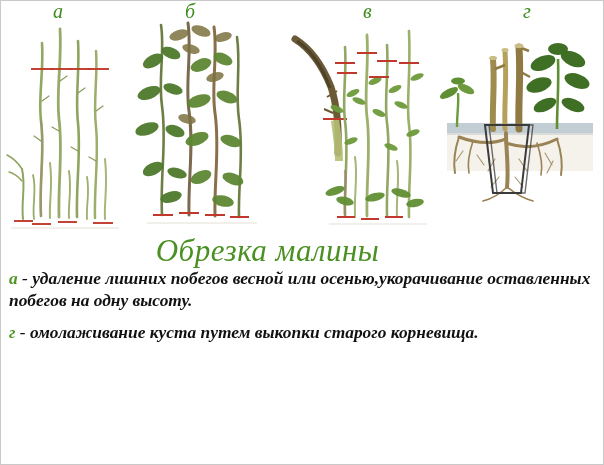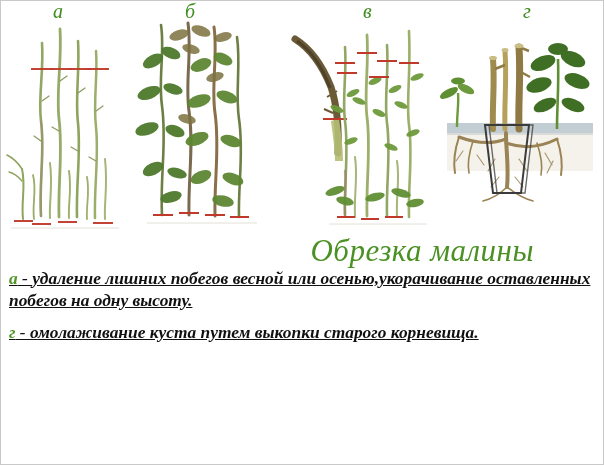--- a/index.html
+++ b/index.html
@@ -17,35 +17,35 @@
   .panel-label{
     position:absolute;top:-1px;font-size:20px;font-style:italic;
     color:#3f8c1f;font-family:"Liberation Serif",serif;
     letter-spacing:.5px;
   }
   .art{position:absolute;left:0;top:0;width:100%;height:100%;}
 
   
   .title{
     position:absolute;left:0;top:232px;width:533px;
-    text-align:right;
+    text-align:center;
     font-family:"Liberation Serif",serif;
     font-style:italic;font-size:31px;color:#4a9022;
     letter-spacing:.5px;
     white-space:nowrap;
   }
 
   
   .desc{
     position:absolute;left:8px;top:266px;width:590px;
     font-family:"Liberation Serif",serif;
     font-style:italic;font-weight:bold;
     font-size:17.4px;line-height:22px;color:#111;
   }
-  .item{margin:0 0 10px 0;text-decoration:underline;}
+  .item{margin:0 0 10px 0;}
   .item:last-child{margin-bottom:0;}
   .mark{color:#4f9626;font-style:italic;font-weight:bold;}
   .dash{color:#111;}
 </style>
 </head>
 <body>
 
 <div id="sheet">
 
   <div class="figures">

